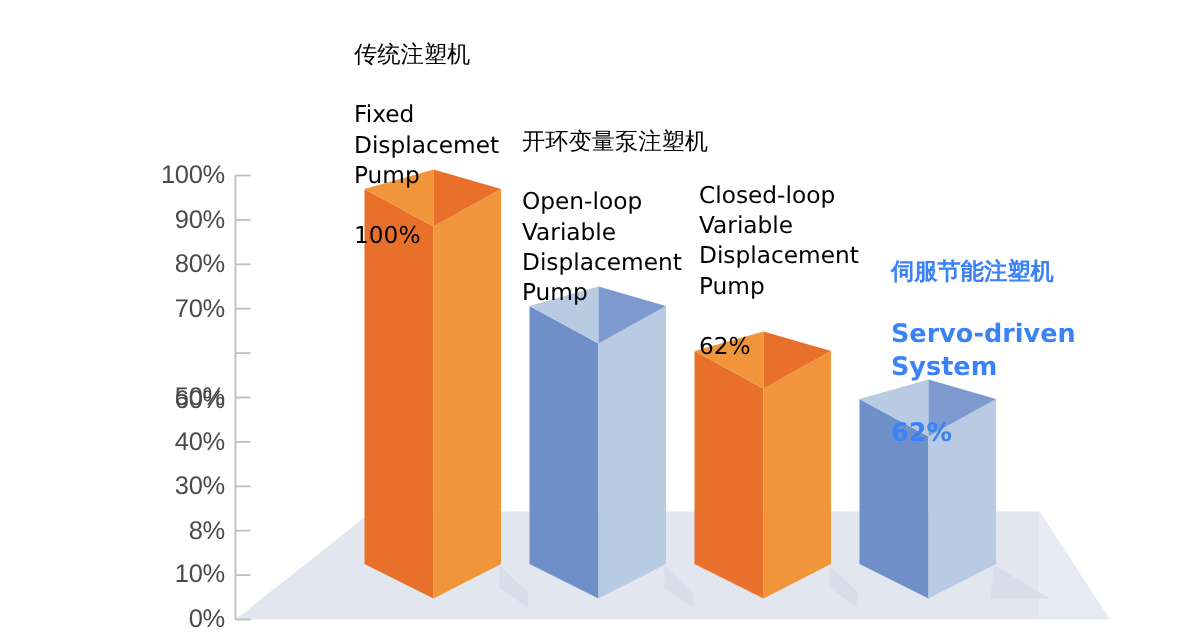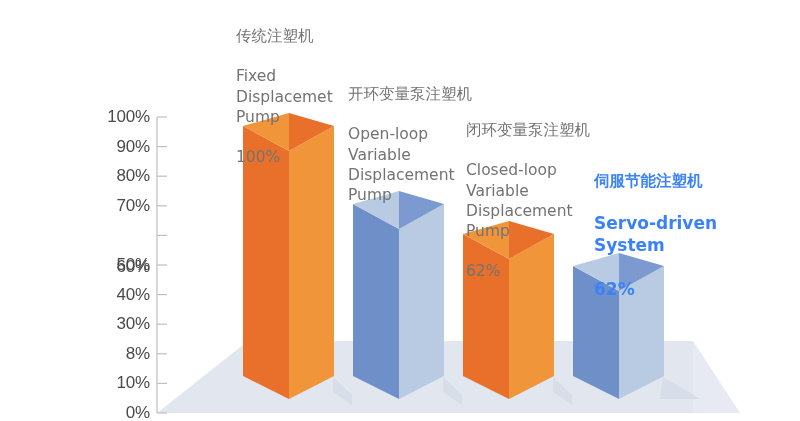--- a/index.html
+++ b/index.html
@@ -12,21 +12,21 @@
   #chart-svg{position:absolute;left:0;top:0;width:800px;height:421px;}
 
   .ylabel{
     position:absolute;text-align:right;width:62px;
     font-size:17px;color:#4a4a4c;letter-spacing:-0.2px;
     font-family:"Liberation Sans","DejaVu Sans",sans-serif;
   }
 
   .callout{
     position:absolute;font-size:15.5px;line-height:1.30;
-    color:#737373;white-space:pre-line;
+    color:#000000;white-space:pre-line;
   }
   .callout.cjk{font-family:"DejaVu Sans","Liberation Sans",sans-serif;}
   .callout .cn{display:block;font-size:15.5px;}
   .callout .en{display:block;}
   .callout .pct{display:block;}
   .callout.emph{
     color:#3b82f6;font-weight:bold;font-size:17px;line-height:1.28;
   }
 </style>
 </head>
@@ -118,21 +118,20 @@
 
   <div class="callout cjk" style="left:348px;top:64px;">
     <span class="cn">开环变量泵注塑机</span>
     <span class="en">Open-loop
 Variable
 Displacement
 Pump</span>
   </div>
 
   <div class="callout cjk" style="left:466px;top:100px;">
-    <span class="cn">闭环变量泵注塑机</span>
     <span class="en">Closed-loop
 Variable
 Displacement
 Pump</span>
     <span class="pct">62%</span>
   </div>
 
   <div class="callout cjk emph" style="left:594px;top:150px;">
     <span class="cn">伺服节能注塑机</span>
     <span class="en">Servo-driven

